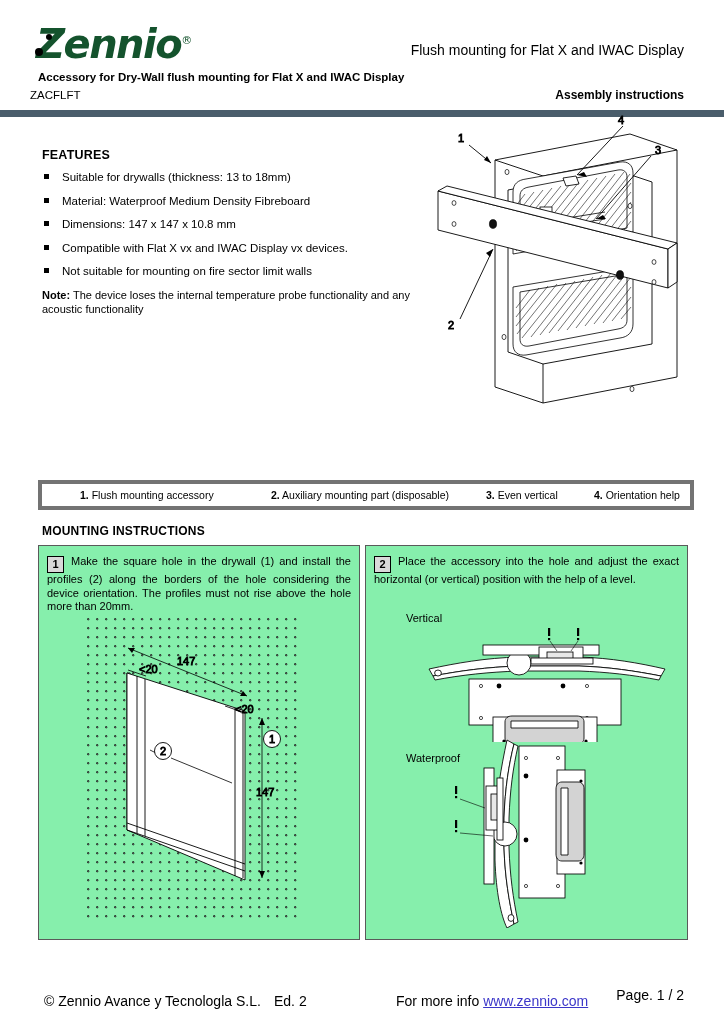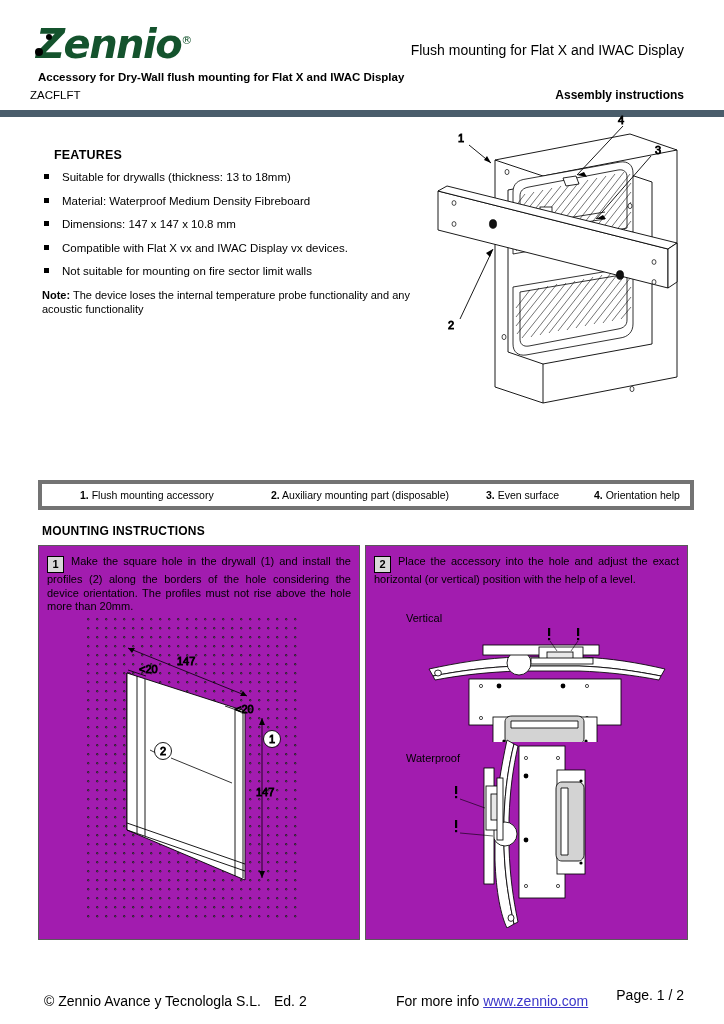--- a/index.html
+++ b/index.html
@@ -53,21 +53,21 @@
     position: absolute; right: 40px; top: 88px;
     font-size: 12px; font-weight: bold;
   }
   .header-bar {
     position: absolute; left: 0; top: 110px;
     width: 724px; height: 7px; background: #4a5d6b;
   }
 
   
   .features-head {
-    position: absolute; left: 54px; top: 148px;
+    position: absolute; left: 42px; top: 148px;
     font-size: 12.5px; font-weight: bold; letter-spacing: .2px;
   }
   .feat-list { position: absolute; left: 42px; top: 170px; width: 390px; }
   .feat-item {
     position: relative; padding-left: 20px;
     font-size: 11.5px; line-height: 14px; margin-bottom: 9.5px;
   }
   .feat-item .bullet {
     position: absolute; left: 2px; top: 4px;
     width: 5px; height: 5px; background: #000;
@@ -97,21 +97,21 @@
   .lg2 { left: 229px; }
   .lg3 { left: 444px; }
   .lg4 { left: 552px; }
 
   
   .mount-head {
     position: absolute; left: 42px; top: 524px;
     font-size: 12px; font-weight: bold; letter-spacing: .2px;
   }
   .stepbox {
-    position: absolute; border: 1px solid #5a5a5a; background: #a21caf;
+    position: absolute; border: 1px solid #5a5a5a; background: #86efac;
   }
   .stepbox-1 { left: 38px; top: 545px; width: 320px; height: 393px; }
   .stepbox-2 { left: 365px; top: 545px; width: 321px; height: 393px; }
 
   .step-body {
     position: absolute; left: 8px; top: 9px; right: 8px;
     font-size: 11px; line-height: 13.6px; text-align: justify;
   }
   .step-num {
     display: inline-block; width: 15px; height: 15px;
@@ -283,21 +283,21 @@
       <text class="cnum" x="28" y="30">1</text>
       <text class="cnum" x="18" y="217">2</text>
       <text class="cnum" x="225" y="42">3</text>
       <text class="cnum" x="188" y="12">4</text>
     </svg>
   </div>
 
   <div class="legend">
     <span class="lg lg1"><b>1.</b><span> Flush mounting accessory</span></span>
     <span class="lg lg2"><b>2.</b><span> Auxiliary mounting part (disposable)</span></span>
-    <span class="lg lg3"><b>3.</b><span> Even surface</span></span>
+    <span class="lg lg3"><b>3.</b><span> Even vertical</span></span>
     <span class="lg lg4"><b>4.</b><span> Orientation help</span></span>
   </div>
 
   <div class="mount-head">MOUNTING INSTRUCTIONS</div>
 
   <div class="stepbox stepbox-1">
     <div class="step-body">
       <span class="step-num">1</span><span>Make the square hole in the drywall (1) and install the profiles (2) along the borders of the hole considering the device orientation. The profiles must not rise above the hole more than 20mm.</span>
     </div>
     <div class="diagram dg-1">

